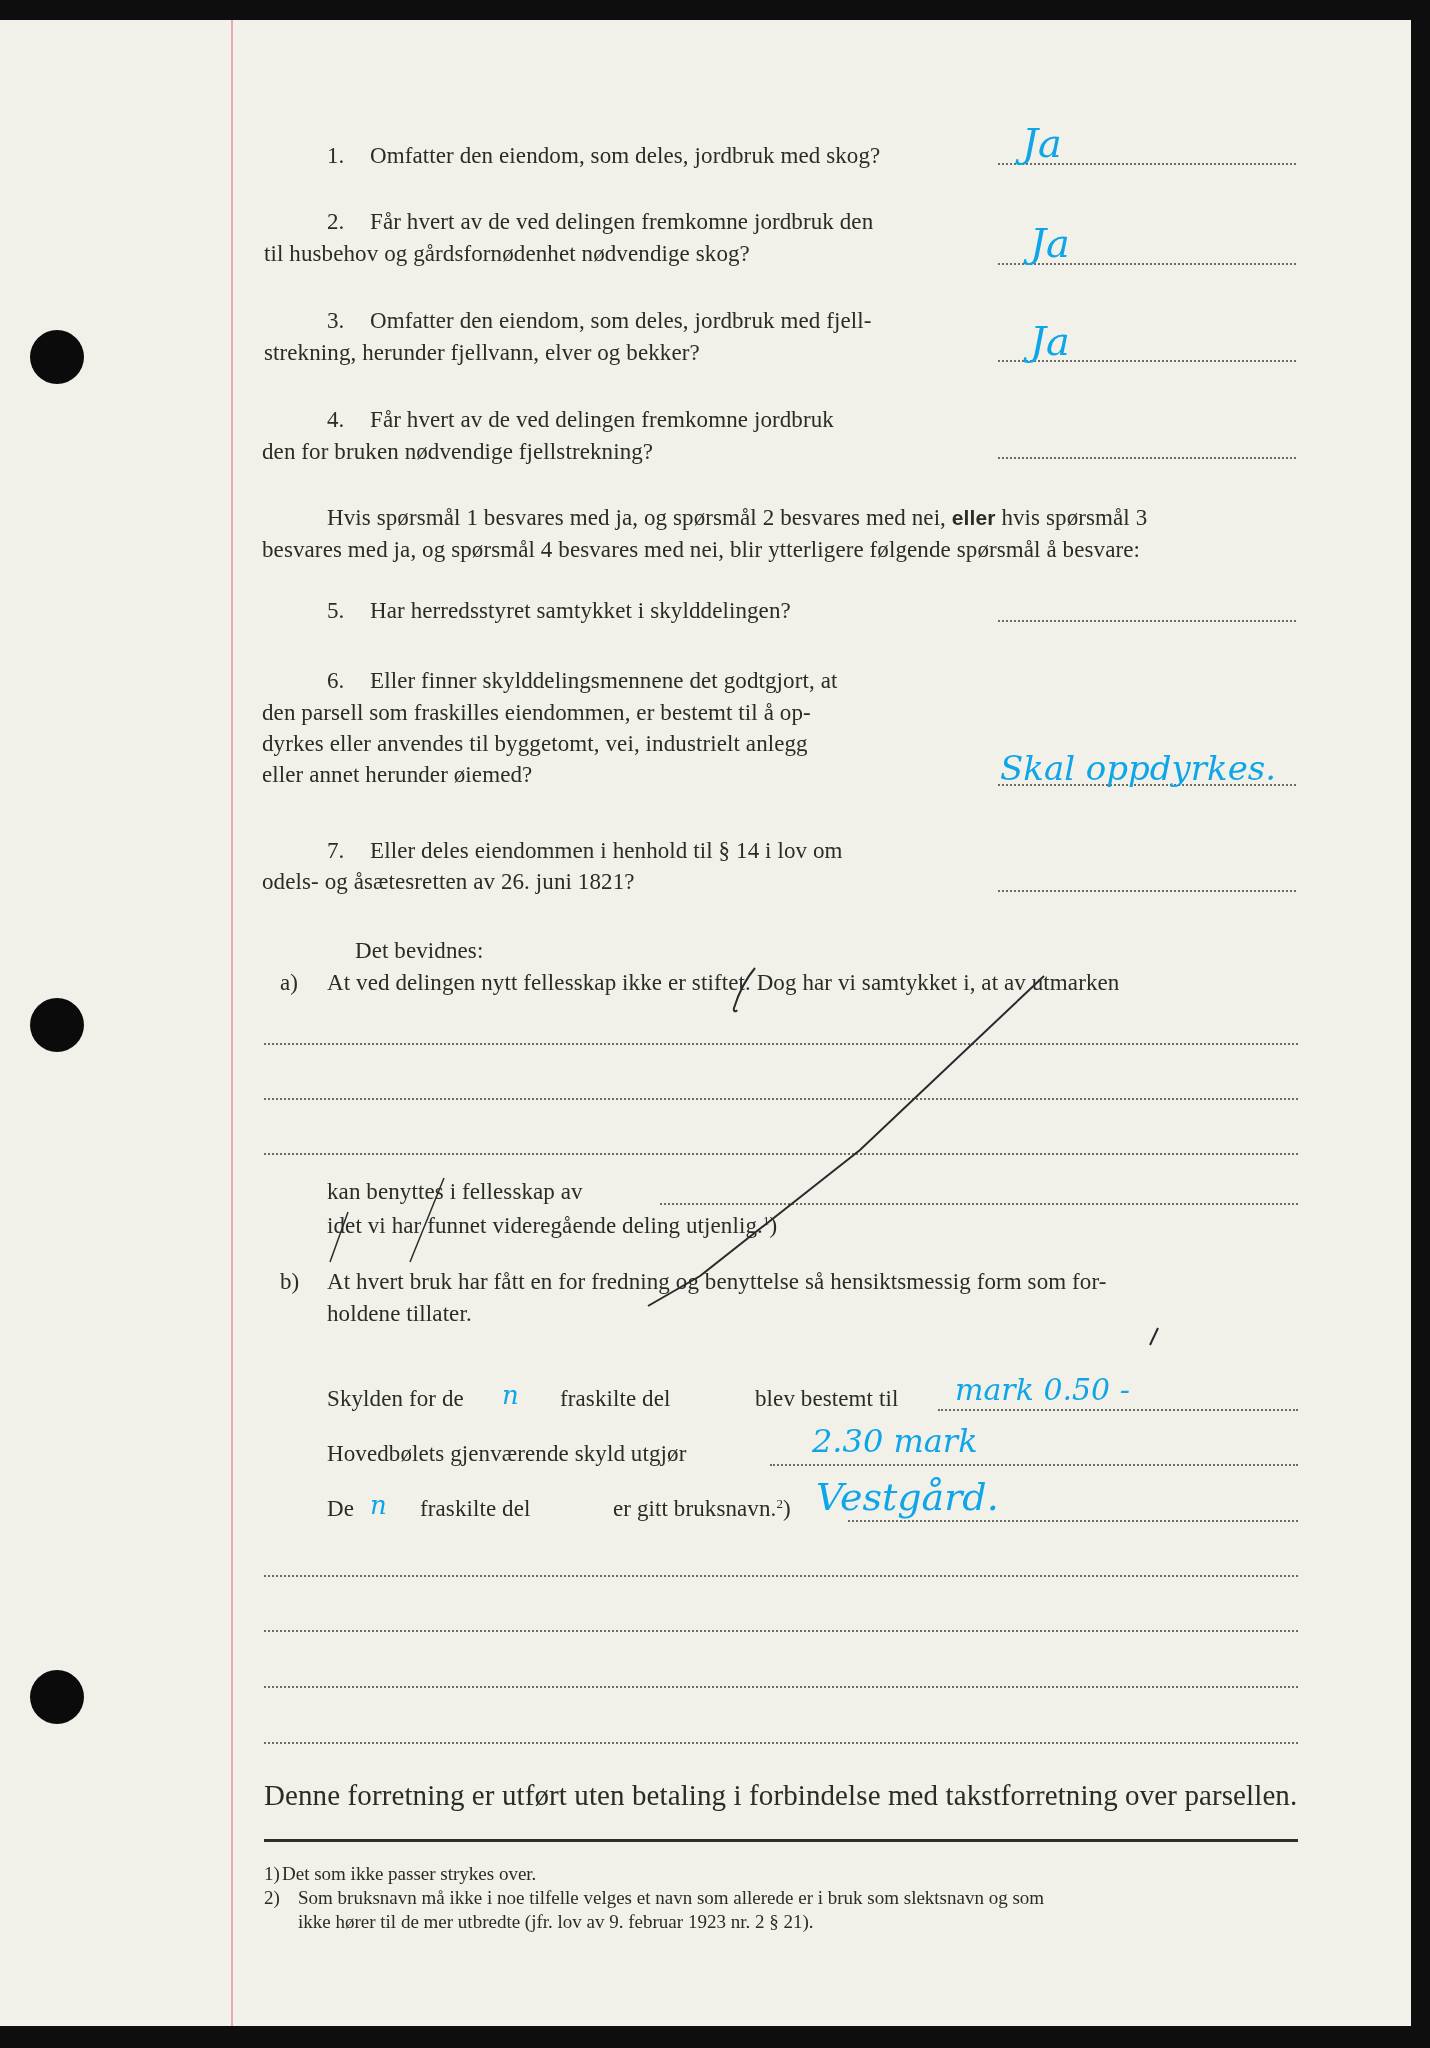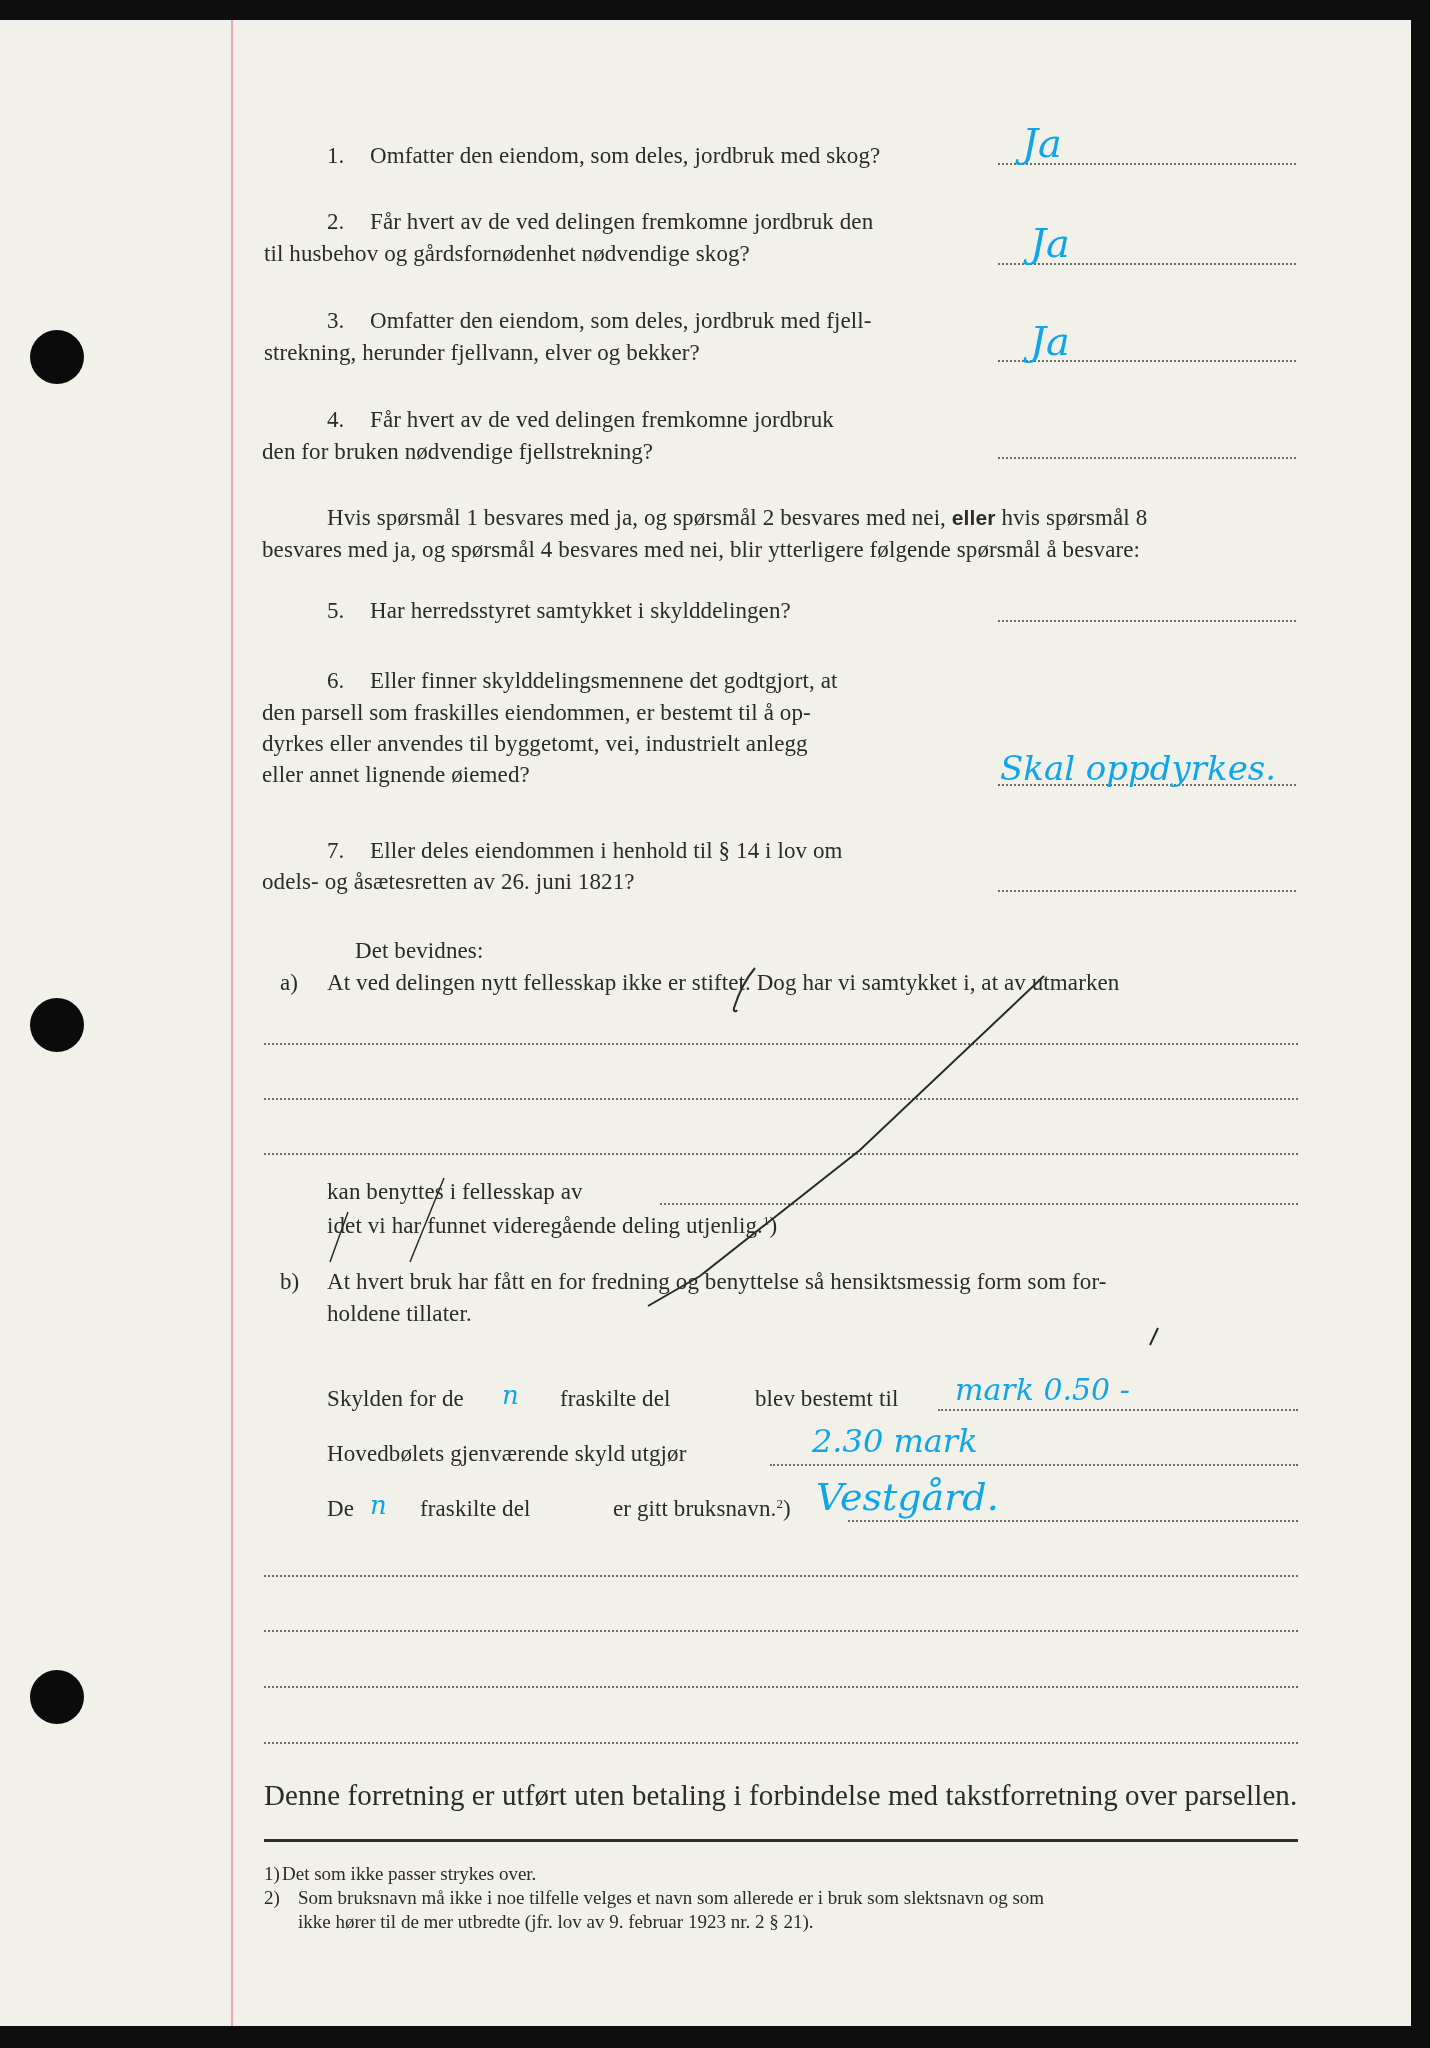--- a/index.html
+++ b/index.html
@@ -68,36 +68,36 @@
 </div>
 
 <div>
   <span class="t" style="left:327px;top:406px">4.</span>
   <span class="t" style="left:370px;top:406px">Får hvert av de ved delingen fremkomne jordbruk</span>
   <span class="t" style="left:262px;top:438px">den for bruken nødvendige fjellstrekning?</span>
   <div class="dots" style="left:998px;top:457px;width:298px"></div>
 </div>
 
 <div>
-  <span class="t" style="left:327px;top:504px"><span>Hvis spørsmål 1 besvares med ja, og spørsmål 2 besvares med nei,</span> <b>eller</b> <span>hvis spørsmål 8</span></span>
+  <span class="t" style="left:327px;top:504px"><span>Hvis spørsmål 1 besvares med ja, og spørsmål 2 besvares med nei,</span> <b>eller</b> <span>hvis spørsmål 3</span></span>
   <span class="t" style="left:262px;top:536px">besvares med ja, og spørsmål 4 besvares med nei, blir ytterligere følgende spørsmål å besvare:</span>
 </div>
 
 <div>
   <span class="t" style="left:327px;top:597px">5.</span>
   <span class="t" style="left:370px;top:597px">Har herredsstyret samtykket i skylddelingen?</span>
   <div class="dots" style="left:998px;top:620px;width:298px"></div>
 </div>
 
 <div>
   <span class="t" style="left:327px;top:667px">6.</span>
   <span class="t" style="left:370px;top:667px">Eller finner skylddelingsmennene det godtgjort, at</span>
   <span class="t" style="left:262px;top:699px">den parsell som fraskilles eiendommen, er bestemt til å op-</span>
   <span class="t" style="left:262px;top:730px">dyrkes eller anvendes til byggetomt, vei, industrielt anlegg</span>
-  <span class="t" style="left:262px;top:761px">eller annet lignende øiemed?</span>
+  <span class="t" style="left:262px;top:761px">eller annet herunder øiemed?</span>
   <div class="dots" style="left:998px;top:784px;width:298px"></div>
   <span class="hw" style="left:1000px;top:748px;font-size:34px">Skal oppdyrkes.</span>
 </div>
 
 <div>
   <span class="t" style="left:327px;top:837px">7.</span>
   <span class="t" style="left:370px;top:837px">Eller deles eiendommen i henhold til § 14 i lov om</span>
   <span class="t" style="left:262px;top:868px">odels- og åsætesretten av 26. juni 1821?</span>
   <div class="dots" style="left:998px;top:890px;width:298px"></div>
 </div>

